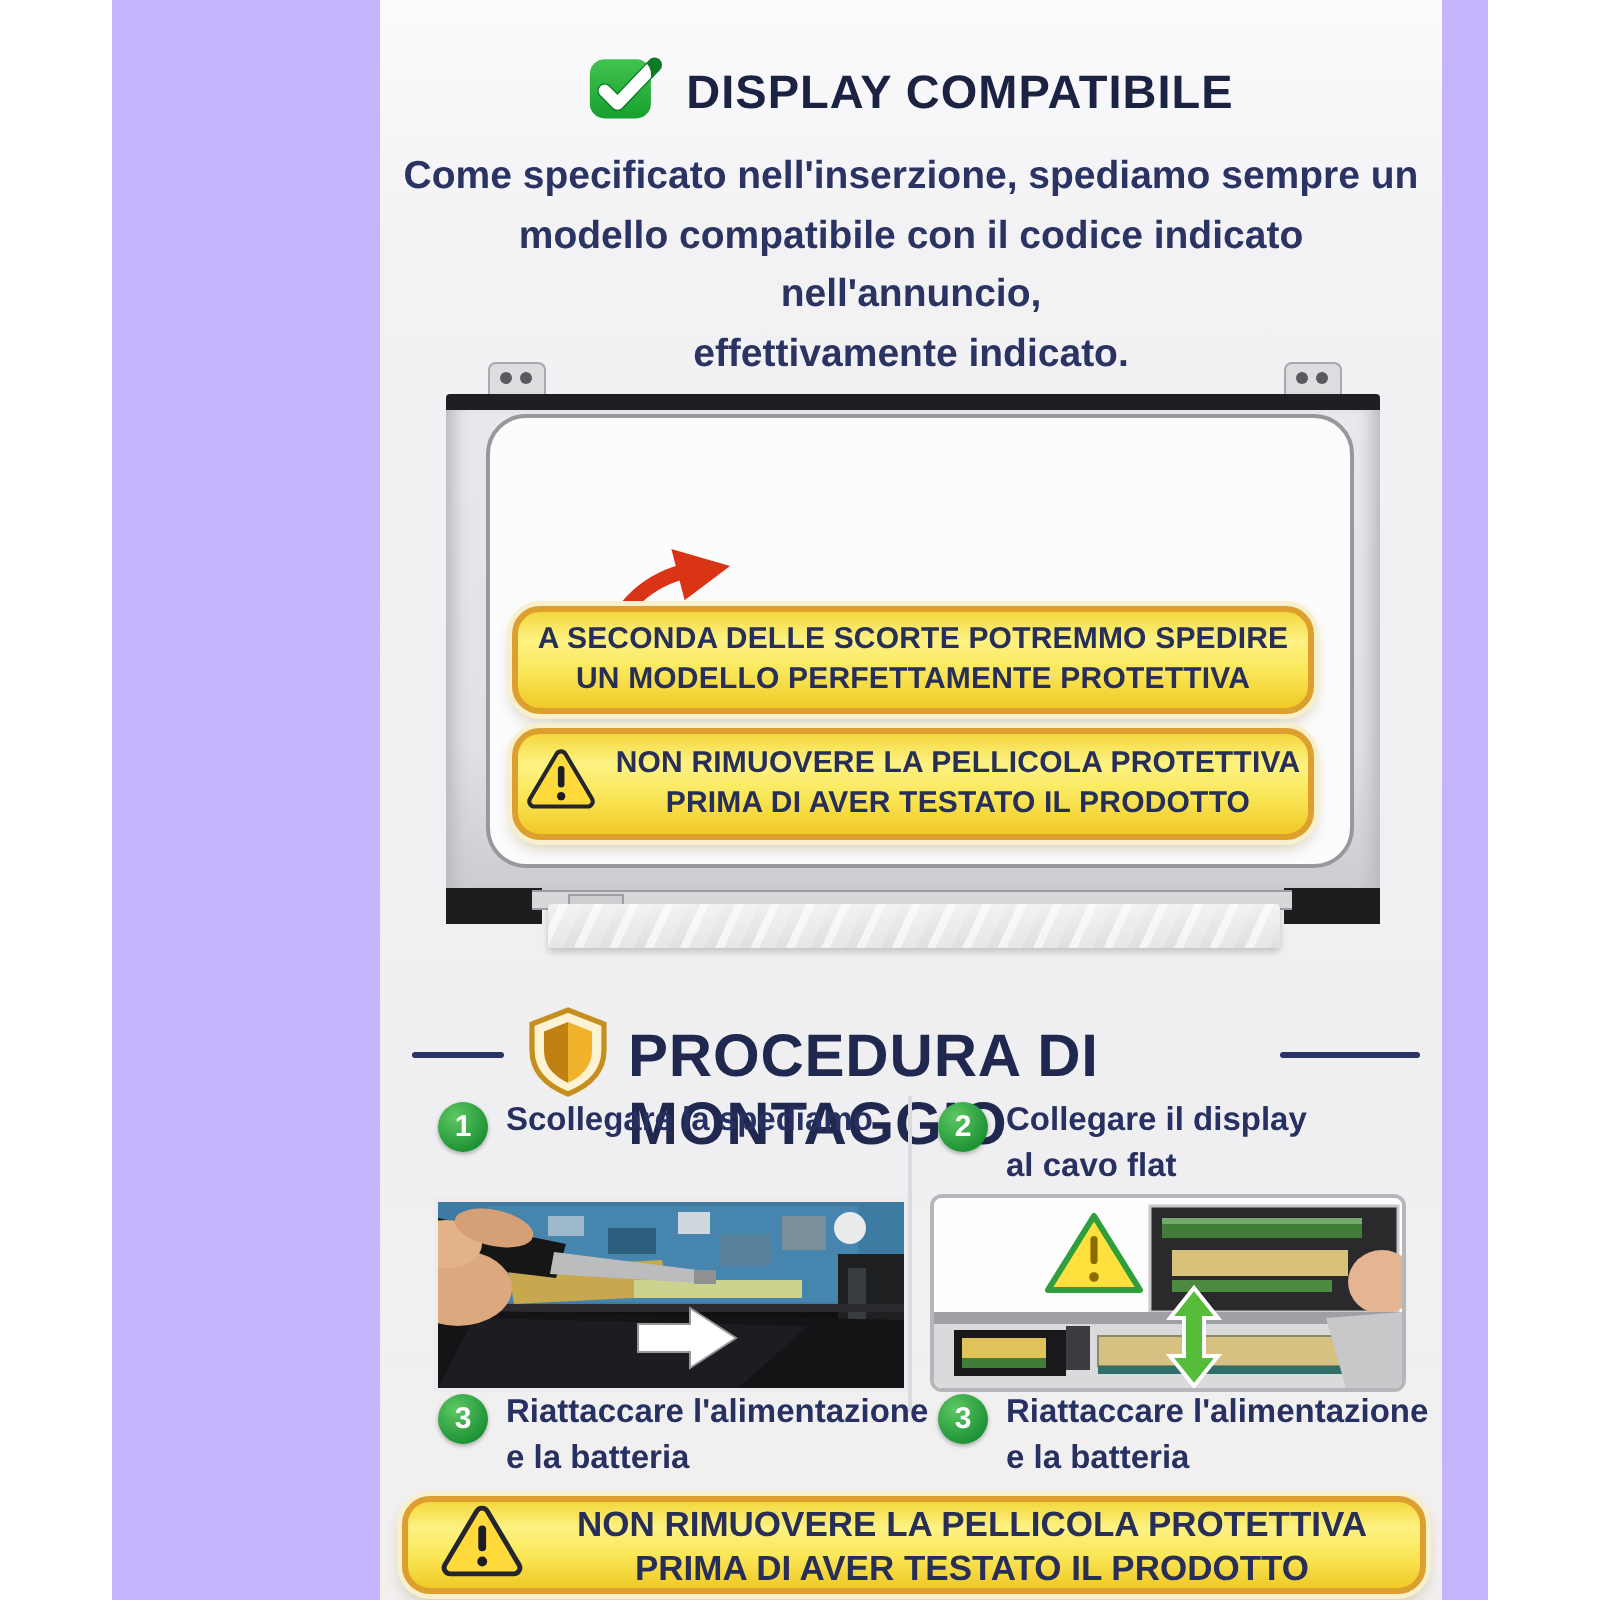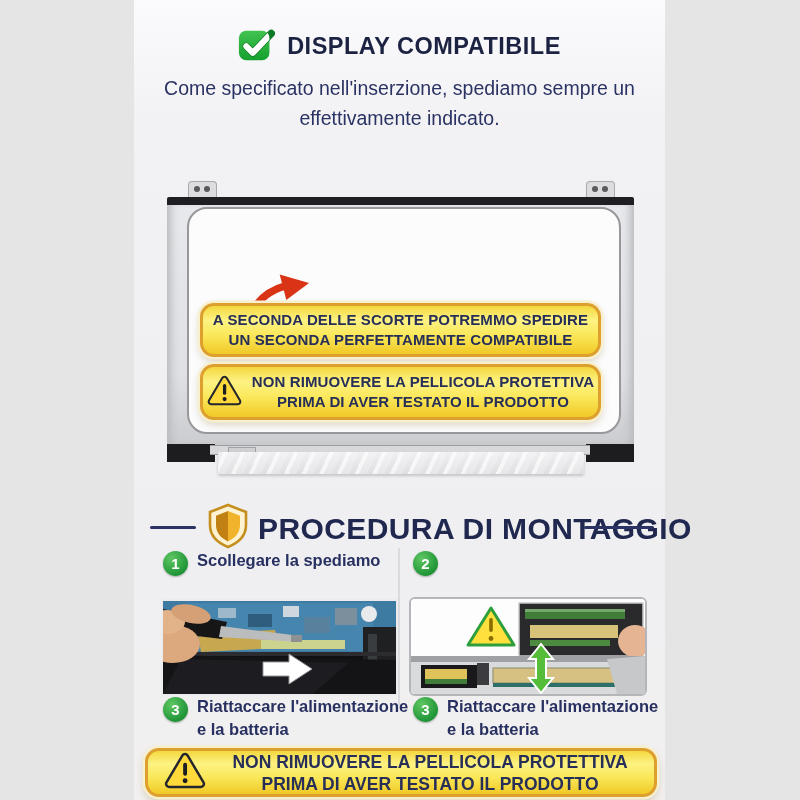--- a/index.html
+++ b/index.html
@@ -1,25 +1,25 @@
 <!DOCTYPE html>
 <html><head>
 <meta charset="utf-8">
 <style>
   html,body{margin:0;padding:0;background:#ffffff;}
   body{font-family:"Liberation Sans", sans-serif;}
-  .canvas{position:relative;width:800px;height:800px;background:#e5e5e5;overflow:hidden;margin:0 auto;}
+  .canvas{position:relative;width:688px;height:800px;background:#c4b5fd;overflow:hidden;margin:0 auto;}
   .abs{position:absolute;}
   .col-bg{left:134px;top:0;width:531px;height:800px;
     background:linear-gradient(180deg,#fbfbfd 0%,#f2f2f5 15%,#efeff2 70%,#f2f0ef 100%);}
   
   .hdr{left:134px;top:26px;width:531px;height:40px;display:flex;align-items:center;justify-content:center;gap:12px;}
   .page-title{font-size:23.5px;font-weight:700;color:#1c2342;letter-spacing:.5px;}
   
-  .intro{left:140px;top:74px;width:519px;text-align:center;color:#2b3362;font-size:19.5px;line-height:29.5px;font-weight:400;}
+  .intro{left:140px;top:74px;width:519px;text-align:center;color:#2b3362;font-size:19.5px;line-height:29.5px;font-weight:700;}
   
   .bracket{width:27px;height:16px;background:#dddddf;border:1px solid #a9a9ad;border-bottom:none;border-radius:4px 4px 0 0;}
   .bracket .hole{position:absolute;top:4px;width:6px;height:6px;border-radius:50%;background:#59595e;}
   .panel-top{left:167px;top:197px;width:467px;height:8px;background:#1f1f23;border-radius:2px 2px 0 0;}
   .panel-body{left:167px;top:205px;width:467px;height:240px;
     background:linear-gradient(180deg,#e8e9ec 0%,#e0e1e4 70%,#cbccd0 100%);
     box-shadow:inset 10px 0 8px -6px #b9babe, inset -10px 0 8px -6px #b9babe;}
   .panel-inner{left:187px;top:207px;width:430px;height:223px;background:#fcfcfd;
     border:2px solid #97979c;border-radius:20px;}
   .panel-edge{left:210px;top:445px;width:380px;height:8px;background:#d8d8db;border-top:1px solid #9d9da1;border-bottom:1px solid #9d9da1;}
@@ -81,20 +81,21 @@
         <rect x="1" y="3" width="33" height="32" rx="8" fill="url(#gchk)"></rect>
         <path d="M9 20 L16 27 L36 6" fill="none" stroke="#0d7a26" stroke-width="8" stroke-linecap="round" stroke-linejoin="round"></path>
         <path d="M9 20 L16 27 L36 6" fill="none" stroke="#ffffff" stroke-width="6.6" stroke-linecap="round" stroke-linejoin="round" clip-path="url(#chkclip)"></path>
       </svg>
     </span>
     <span class="page-title">DISPLAY COMPATIBILE</span>
   </div>
 
   <div class="abs intro">
     <div>Come specificato nell'inserzione, spediamo sempre un</div>
+    <div>modello compatibile con il codice indicato nell'annuncio,</div>
     <div>effettivamente indicato.</div>
   </div>
 
   <div class="abs bracket" style="left:188px;top:181px;">
     <span class="hole" style="left:5px;"></span>
     <span class="hole" style="left:15px;"></span>
   </div>
   <div class="abs bracket" style="left:586px;top:181px;">
     <span class="hole" style="left:5px;"></span>
     <span class="hole" style="left:15px;"></span>
@@ -111,21 +112,21 @@
   <div class="abs" style="left:238px;top:274px;">
     <svg width="72" height="56" viewBox="0 0 76 58">
       <path d="M8 56 C14 34 28 18 50 12" fill="none" stroke="#da3417" stroke-width="8" stroke-linecap="round"></path>
       <polygon points="44,0 75,9 51,27" fill="#da3417"></polygon>
     </svg>
   </div>
 
   <div class="abs ybanner stock-banner">
     <div class="txt">
       <div>A SECONDA DELLE SCORTE POTREMMO SPEDIRE</div>
-      <div>UN SECONDA PERFETTAMENTE COMPATIBILE</div>
+      <div>UN MODELLO PERFETTAMENTE PROTETTIVA</div>
     </div>
   </div>
 
   <div class="abs ybanner film-banner">
     <span>
       <svg width="35" height="31" viewBox="0 0 40 36">
         <path d="M17.4 3.5 a3 3 0 0 1 5.2 0 L38 29.5 a3 3 0 0 1 -2.6 4.5 H4.6 A3 3 0 0 1 2 29.5 Z" fill="#ffda3a" stroke="#25252d" stroke-width="2.4"></path>
         <rect x="18.2" y="10.5" width="3.8" height="12.5" rx="1.9" fill="#1d1d24"></rect>
         <circle cx="20.1" cy="28" r="2.4" fill="#1d1d24"></circle>
       </svg>
@@ -148,20 +149,24 @@
   <div class="abs proc-line" style="left:584px;width:70px;"></div>
 
   <div class="abs v-divider"></div>
 
   <div class="abs badge" style="left:163px;top:551px;">1</div>
   <div class="abs step-label" style="left:197px;top:549px;">
     <div>Scollegare la spediamo</div>
   </div>
 
   <div class="abs badge" style="left:413px;top:551px;">2</div>
+  <div class="abs step-label" style="left:447px;top:549px;">
+    <div>Collegare il display</div>
+    <div>al cavo flat</div>
+  </div>
 
   <div class="abs photo photo-left">
     <svg viewBox="0 0 233 93" preserveAspectRatio="none">
       <rect width="233" height="93" fill="#101013"></rect>
       <rect x="0" y="0" width="233" height="53" fill="#3d7ba3"></rect>
       <rect x="25" y="2" width="185" height="48" fill="#4685ad"></rect>
       <rect x="55" y="7" width="18" height="10" fill="#9db9c9"></rect>
       <rect x="85" y="13" width="24" height="13" fill="#2f5d7d"></rect>
       <rect x="120" y="5" width="16" height="11" fill="#cfd8de"></rect>
       <rect x="141" y="16" width="26" height="16" fill="#58819d"></rect>

